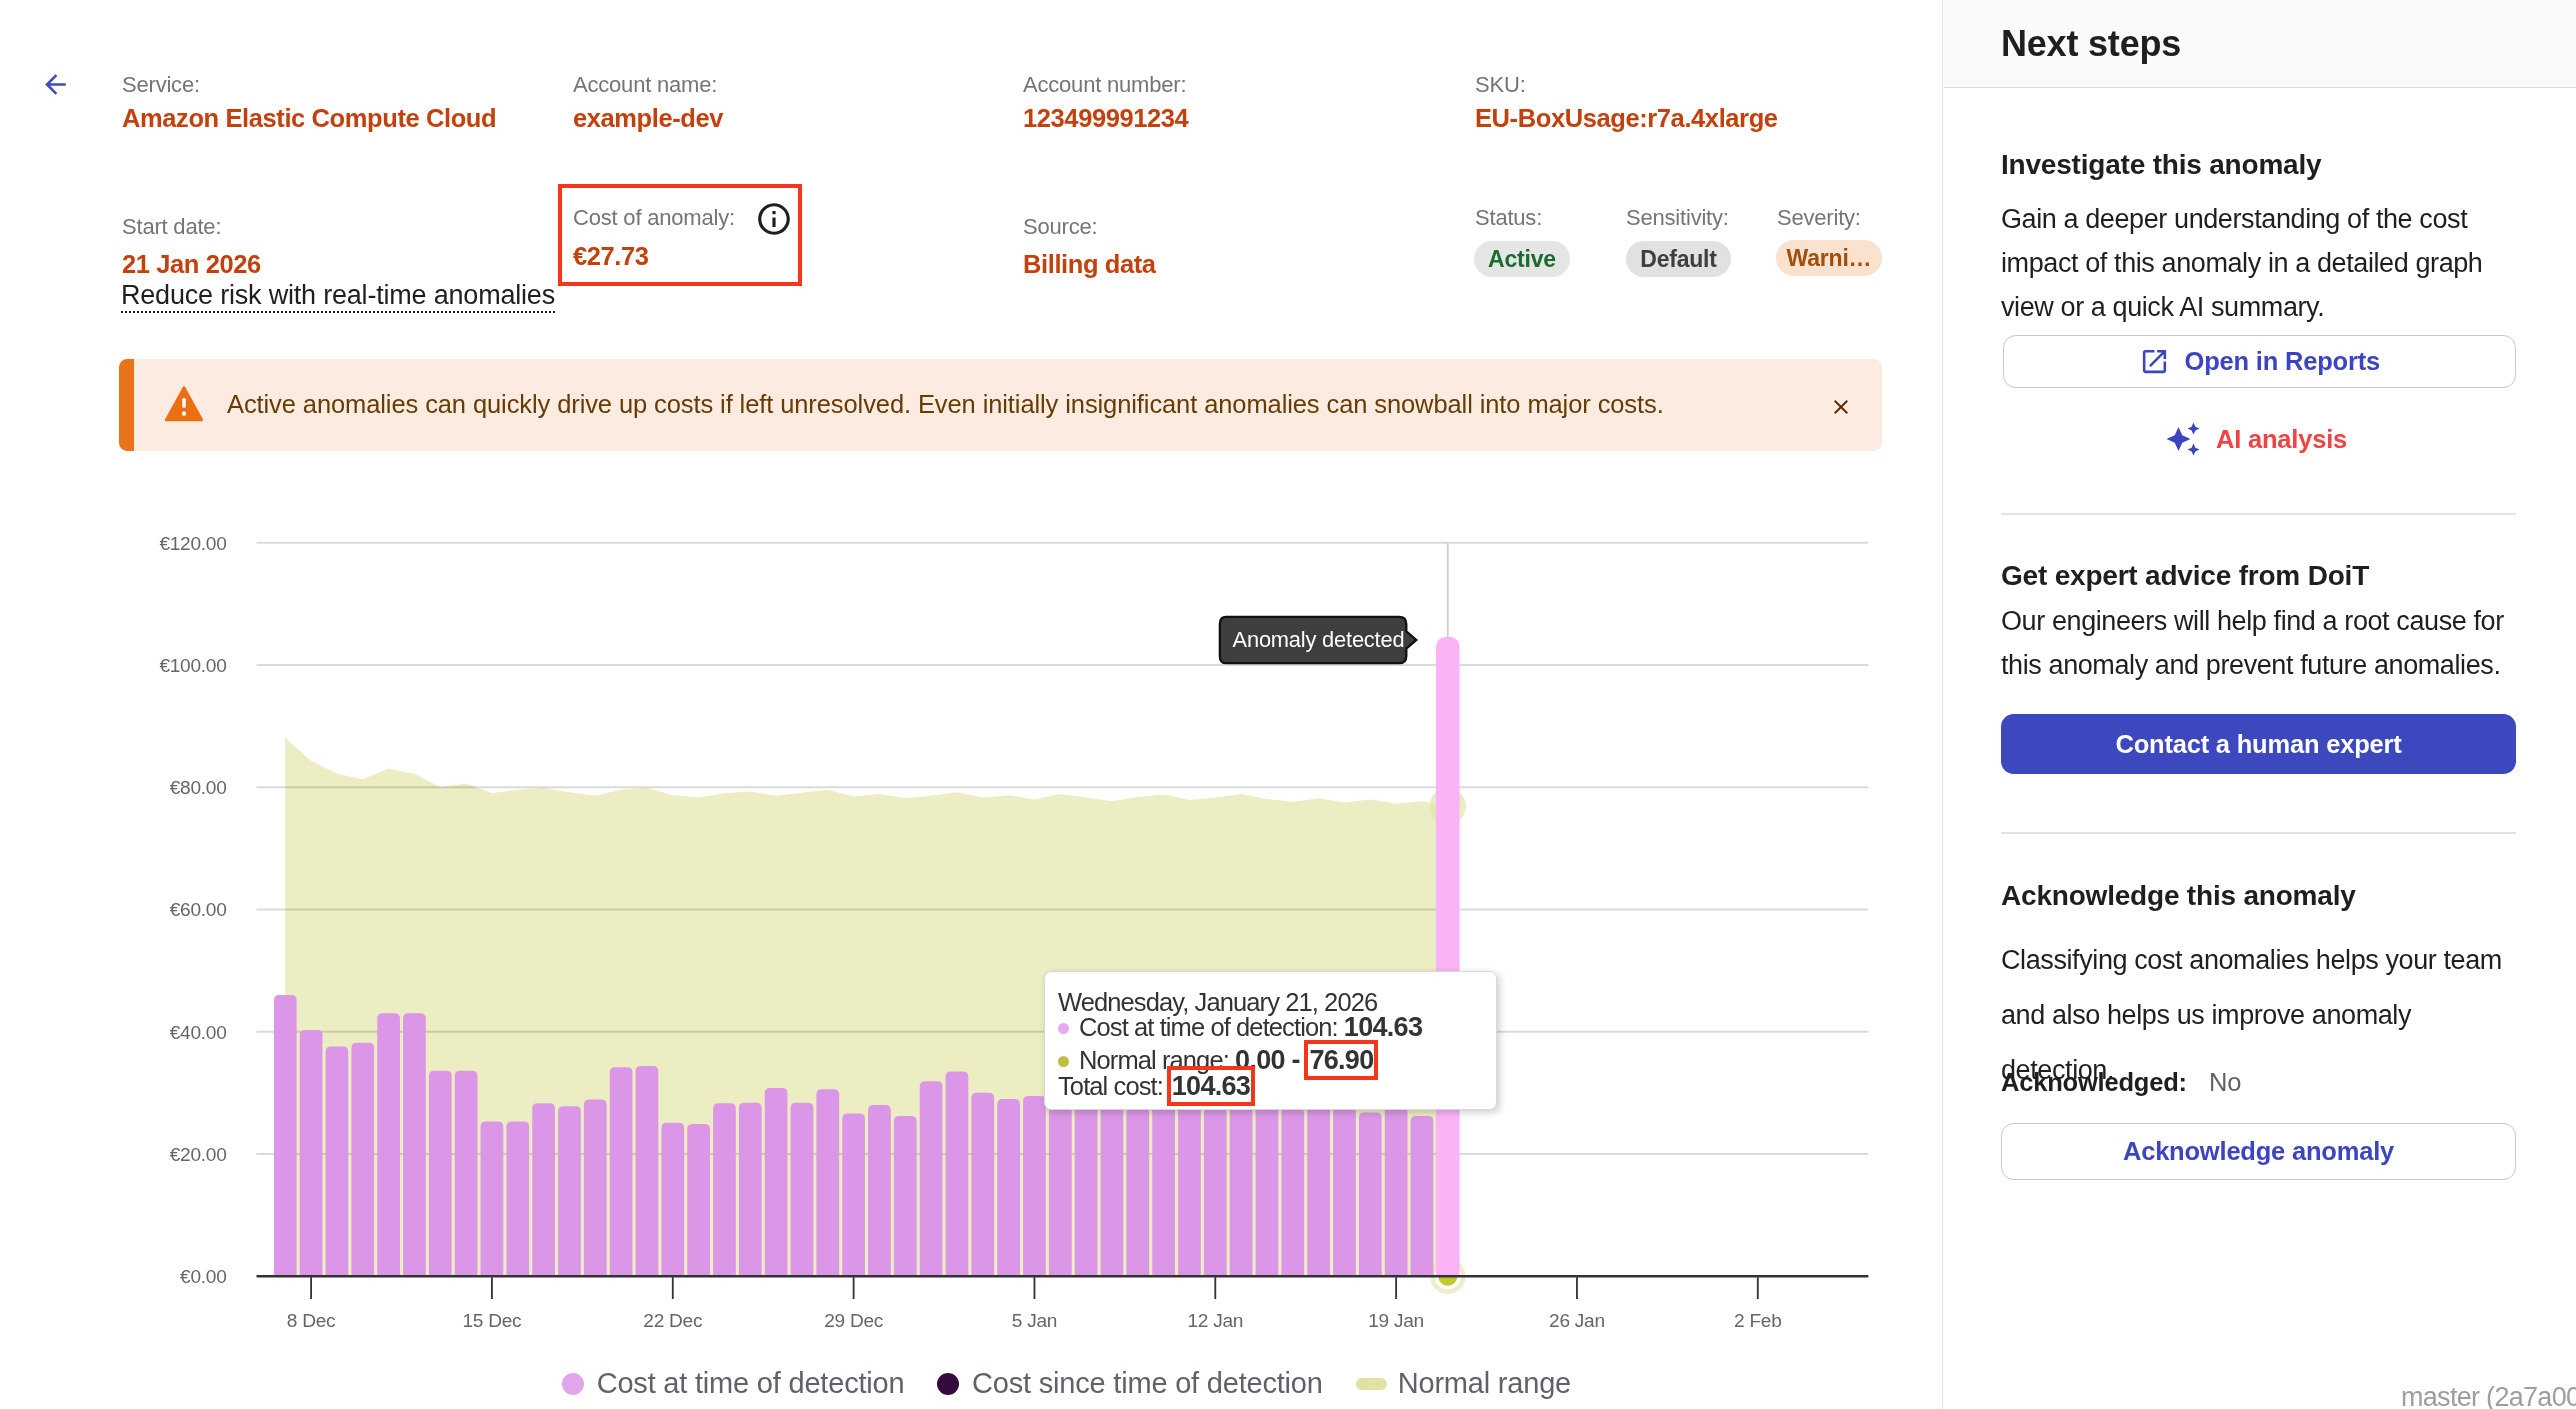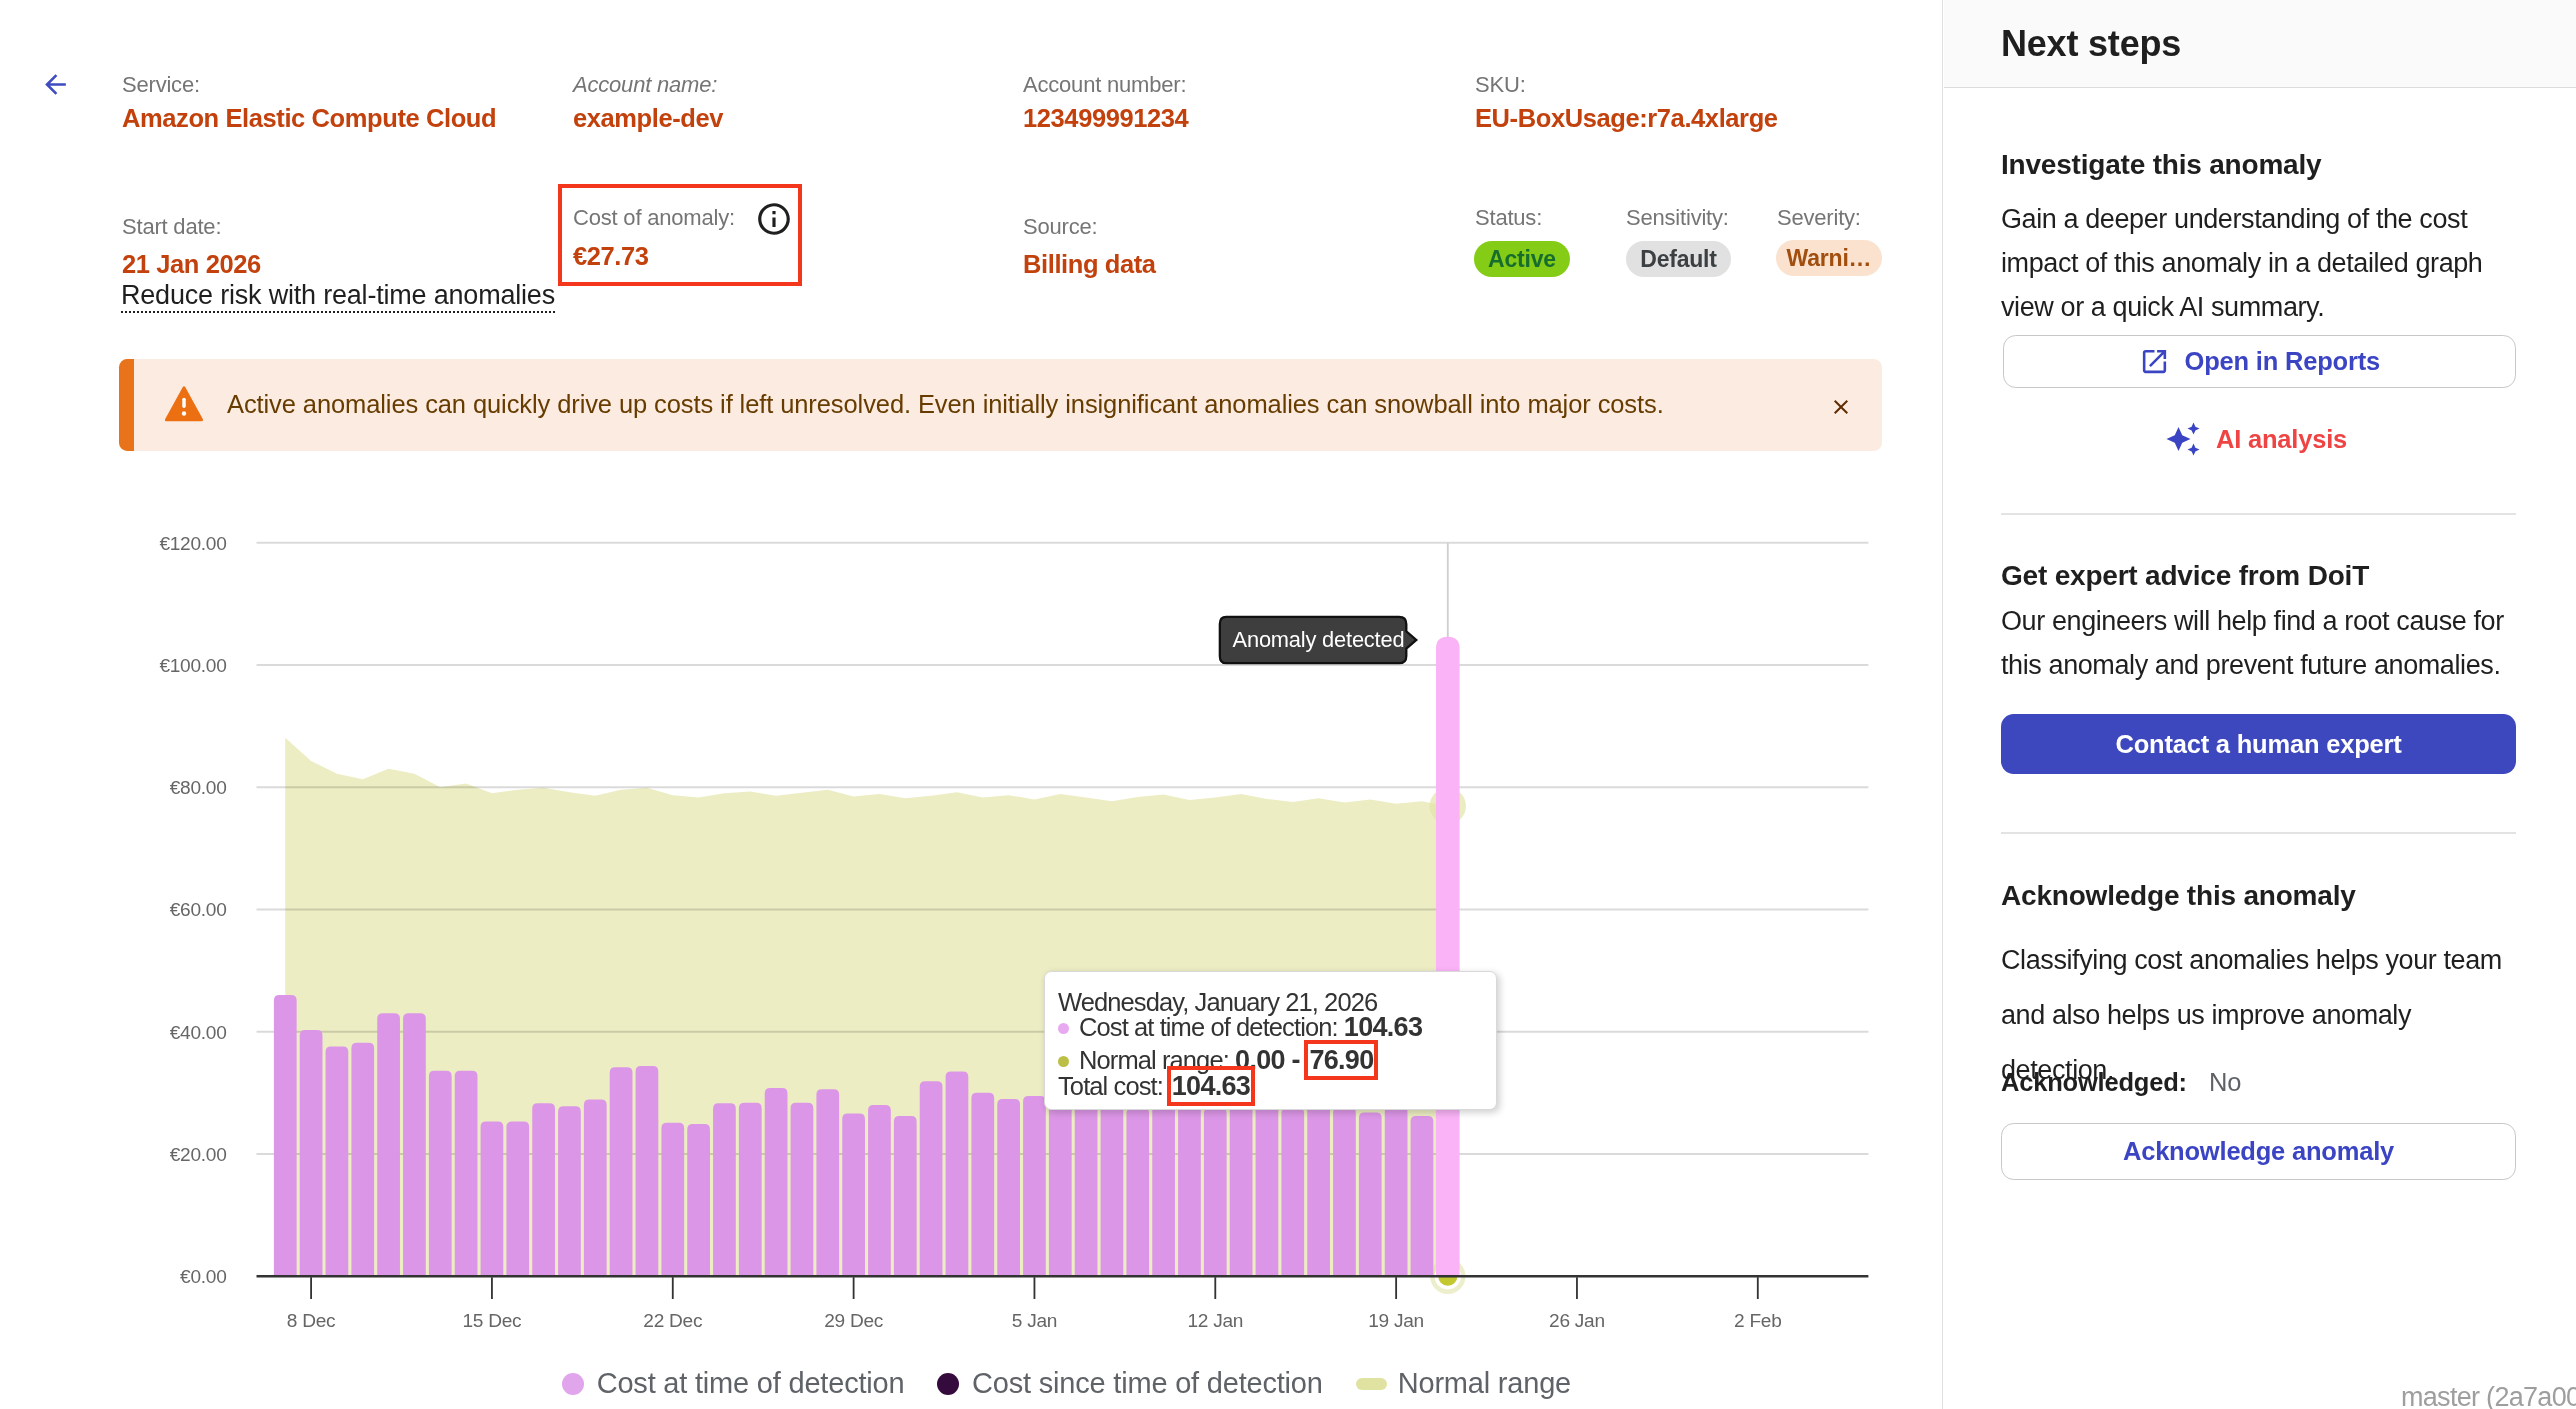--- a/index.html
+++ b/index.html
@@ -15,42 +15,42 @@
   .tl b{font-size:27px;letter-spacing:-0.7px;}
   .rbx{outline:4.5px solid #F4371C;outline-offset:1.8px;margin-left:2.7px;}
   .blt{display:inline-block;width:11px;height:11px;border-radius:5.5px;margin-right:10px;vertical-align:1.8px;}
 </style></head>
 <body>
 
 <div class="abs" style="left:40px;top:69px"><svg width="31" height="31" viewBox="0 0 24 24" fill="#3F4BC1">
       <path d="M20 11H7.83l5.59-5.59L12 4l-8 8 8 8 1.41-1.41L7.83 13H20v-2z"></path>
     </svg></div>
 <div class="lb" style="left:122px;top:74px;">Service:</div>
-<div class="lb" style="left:573px;top:74px;font-style:italic;">Account name:</div>
+<div class="lb" style="left:573px;top:74px;">Account name:</div>
 <div class="lb" style="left:1023px;top:74px;">Account number:</div>
 <div class="lb" style="left:1475px;top:74px;">SKU:</div>
 <div class="vl" style="left:122px;top:106px;">Amazon Elastic Compute Cloud</div>
 <div class="vl" style="left:573px;top:106px;">example-dev</div>
 <div class="vl" style="left:1023px;top:106px;">123499991234</div>
 <div class="vl" style="left:1475px;top:106px;">EU-BoxUsage:r7a.4xlarge</div>
 <div class="lb" style="left:122px;top:216px;">Start date:</div>
 <div class="vl" style="left:122px;top:252px;">21 Jan 2026</div>
 <div class="abs" style="left:121px;top:282px;font-size:27px;color:#1F1F1F;letter-spacing:-0.2px;line-height:27px;border-bottom:2.7px dotted #1F1F1F;padding-bottom:1.8px;white-space:nowrap;">Reduce risk with real-time anomalies</div>
 <div class="abs" style="left:558px;top:184px;width:236px;height:94px;border:4.5px solid #F4371C;"></div>
 <div class="lb" style="left:573px;top:207px;">Cost of anomaly:</div>
 <div class="abs" style="left:755px;top:200px"><svg width="38" height="38" viewBox="0 0 24 24" fill="#1F1F1F">
       <path d="M11 7h2v2h-2zm0 4h2v6h-2zm1-9C6.48 2 2 6.48 2 12s4.48 10 10 10 10-4.48 10-10S17.52 2 12 2zm0 18c-4.41 0-8-3.59-8-8s3.59-8 8-8 8 3.59 8 8-3.59 8-8 8z"></path>
     </svg></div>
 <div class="vl" style="left:573px;top:244px;">€27.73</div>
 <div class="lb" style="left:1023px;top:216px;">Source:</div>
 <div class="vl" style="left:1023px;top:252px;">Billing data</div>
 <div class="lb" style="left:1475px;top:207px;">Status:</div>
 <div class="lb" style="left:1626px;top:207px;">Sensitivity:</div>
 <div class="lb" style="left:1777px;top:207px;">Severity:</div>
-<div class="chip" style="left:1474px;top:241px;width:96px;background:#84cc16;color:#176D2D;">Active</div>
+<div class="chip" style="left:1474px;top:241px;width:96px;background:#e5e5e5;color:#176D2D;">Active</div>
 <div class="chip" style="left:1626px;top:241px;width:105px;background:#E1E1E1;color:#3C4043;">Default</div>
 <div class="chip" style="left:1776px;top:240px;width:106px;background:#FAE2CE;color:#A14E0E;">Warni…</div>
 
 <div class="abs" style="left:119px;top:359px;width:1763px;height:92px;background:#FCEBE1;border-radius:8.2px;"></div>
 <div class="abs" style="left:119px;top:359px;width:14.6px;height:92px;background:#E8731A;border-radius:8.2px 0 0 8.2px;"></div>
 <div class="abs" style="left:164px;top:384px"><svg width="40" height="40" viewBox="0 0 44 44">
       <path d="M22 4 L41.5 39.5 H2.5 Z" fill="#EC6F12" stroke="#EC6F12" stroke-width="3" stroke-linejoin="round"></path>
       <rect x="20.1" y="15" width="3.8" height="11.5" rx="1.9" fill="#fff"></rect>
       <circle cx="22" cy="32.5" r="2.4" fill="#fff"></circle>
     </svg></div>

